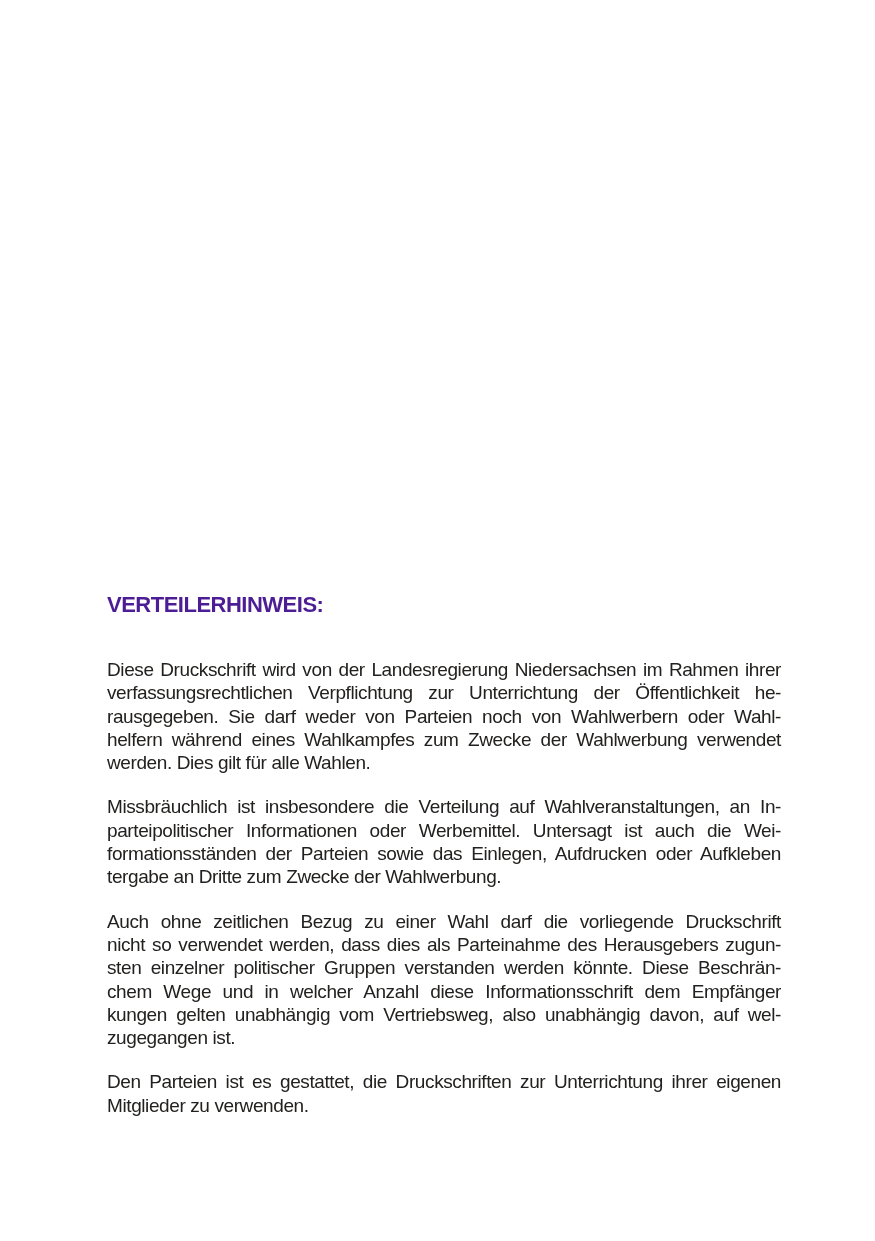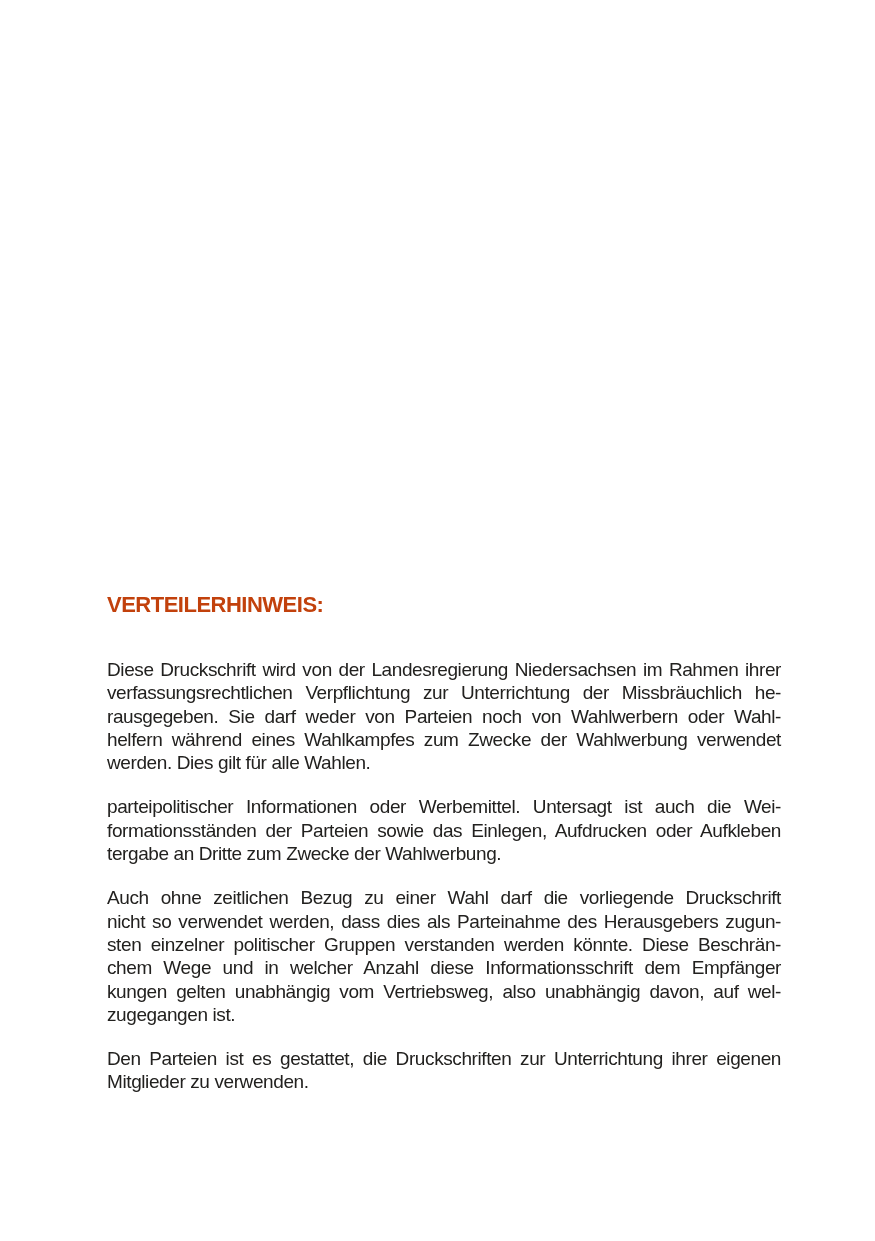--- a/index.html
+++ b/index.html
@@ -21,21 +21,21 @@
     left: 107px;
     top: 593px;
     width: 690px;
   }
   .heading {
     font-size: 22px;
     font-weight: bold;
     letter-spacing: -0.5px;
     line-height: 24px;
     margin: 0 0 41px 0;
-    color: #c2410c;
+    color: #4c1d95;
   }
   .para {
     margin: 0 16px 21px 0;
     font-size: 19px;
     line-height: 23.3px;
     letter-spacing: -0.4px;
   }
   .jline {
     text-align: justify;
     text-align-last: justify;
@@ -54,27 +54,28 @@
 </head>
 <body>
 
 <div class="page">
   <div class="content">
 
     <div class="heading">VERTEILERHINWEIS:</div>
 
     <div class="para">
       <div class="jline">Diese Druckschrift wird von der Landesregierung Niedersachsen im Rahmen ihrer</div>
-      <div class="jline">verfassungsrechtlichen Verpflichtung zur Unterrichtung der Missbräuchlich he-</div>
+      <div class="jline">verfassungsrechtlichen Verpflichtung zur Unterrichtung der Öffentlichkeit he-</div>
       <div class="jline">rausgegeben. Sie darf weder von Parteien noch von Wahlwerbern oder Wahl-</div>
       <div class="jline">helfern während eines Wahlkampfes zum Zwecke der Wahlwerbung verwendet</div>
       <div class="jline last">werden. Dies gilt für alle Wahlen.</div>
     </div>
 
     <div class="para">
+      <div class="jline">Missbräuchlich ist insbesondere die Verteilung auf Wahlveranstaltungen, an In-</div>
       <div class="jline">parteipolitischer Informationen oder Werbemittel. Untersagt ist auch die Wei-</div>
       <div class="jline">formationsständen der Parteien sowie das Einlegen, Aufdrucken oder Aufkleben</div>
       <div class="jline last">tergabe an Dritte zum Zwecke der Wahlwerbung.</div>
     </div>
 
     <div class="para">
       <div class="jline">Auch ohne zeitlichen Bezug zu einer Wahl darf die vorliegende Druckschrift</div>
       <div class="jline">nicht so verwendet werden, dass dies als Parteinahme des Herausgebers zugun-</div>
       <div class="jline">sten einzelner politischer Gruppen verstanden werden könnte. Diese Beschrän-</div>
       <div class="jline">chem Wege und in welcher Anzahl diese Informationsschrift dem Empfänger</div>

